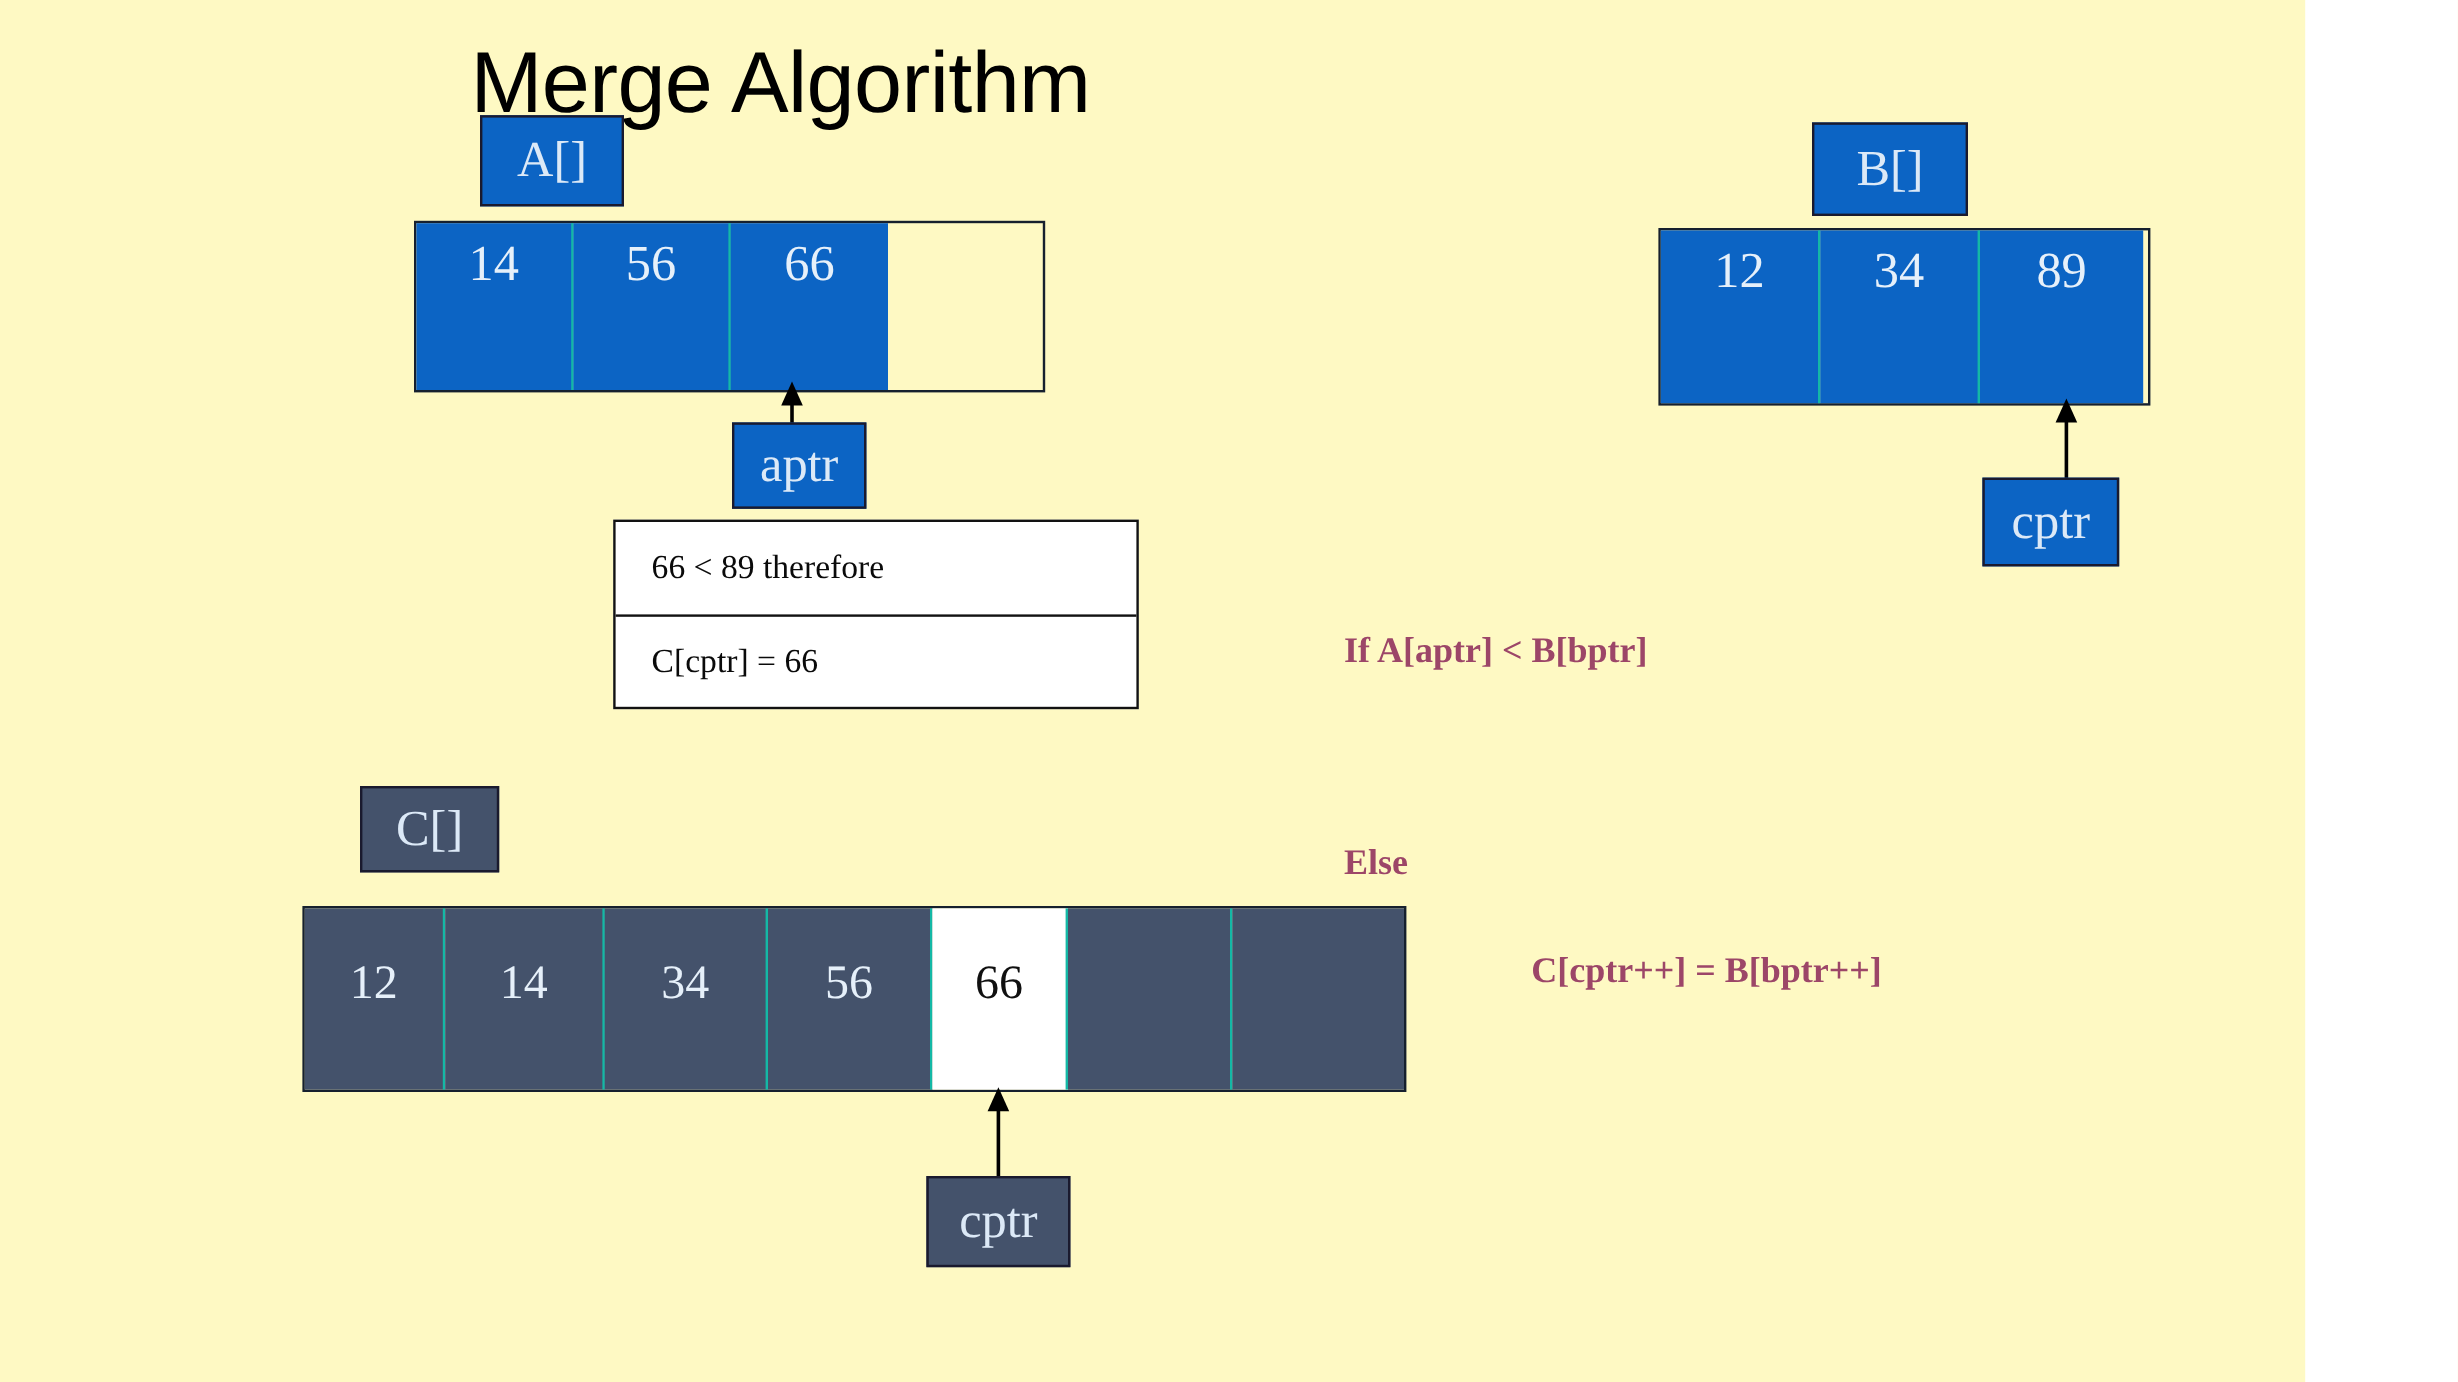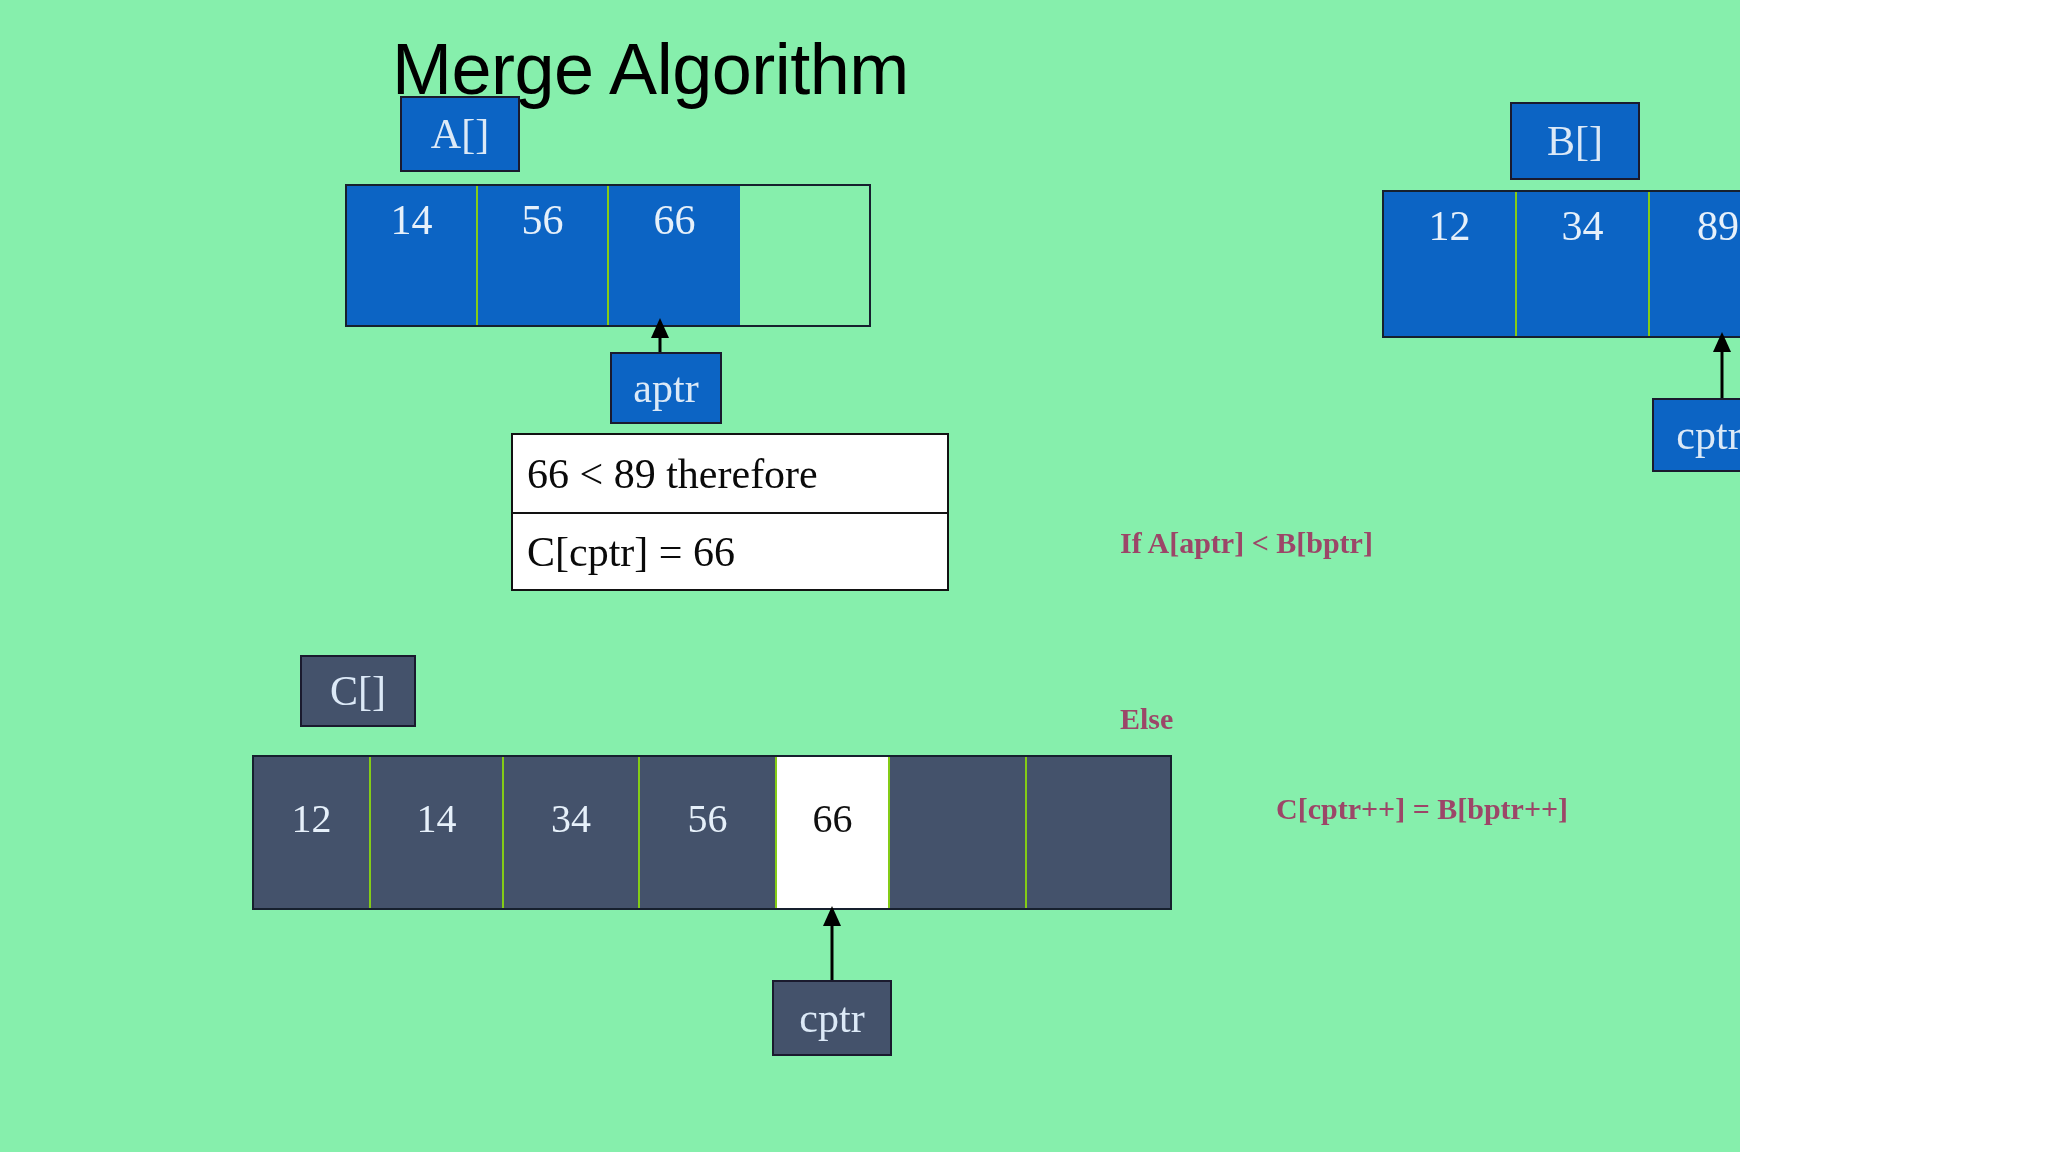--- a/index.html
+++ b/index.html
@@ -2,23 +2,23 @@
 <html><head>
 <meta charset="utf-8">
 <style>
   html, body {
     margin: 0;
     padding: 0;
     background: #ffffff;
   }
   #stage {
     position: relative;
-    width: 1740px;
+    width: 1921px;
     height: 1152px;
-    background: #86efac;
+    background: #fef9c3;
     overflow: hidden;
     font-family: "Liberation Serif", serif;
   }
 
   
   #slide-title {
     position: absolute;
     left: 392px;
     top: 32px;
     font-family: "Liberation Sans", sans-serif;
@@ -53,21 +53,21 @@
     border: 2px solid #16202e;
   }
   .cell {
     box-sizing: border-box;
     position: relative;
     display: flex;
     align-items: flex-start;
     justify-content: center;
     font-family: "Liberation Serif", serif;
     color: #e6f0fa;
-    border-right: 2px solid #84cc16;
+    border-right: 2px solid #14b8a6;
   }
   .cell:last-child { border-right: none; }
   .array.blue .cell { background: #0C64C4; }
   .array.slate .cell { background: #44526B; }
   .cell.highlight {
     background: #ffffff !important;
     color: #101010;
   }
   .cell .val {
     display: block;
@@ -87,23 +87,23 @@
     width: 438px;
     box-sizing: border-box;
     border: 2px solid #121212;
     background: #ffffff;
   }
   #info-table .row {
     box-sizing: border-box;
     height: 77px;
     display: flex;
     align-items: center;
-    padding-left: 14px;
-    font-family: "Liberation Serif", serif;
-    font-size: 42px;
+    padding-left: 30px;
+    font-family: "Liberation Serif", serif;
+    font-size: 28px;
     color: #0a0a0a;
     white-space: nowrap;
   }
   #info-table .row.divider { border-top: 2px solid #121212; }
 
   
   .code-line {
     position: absolute;
     font-family: "Liberation Serif", serif;
     font-weight: bold;

